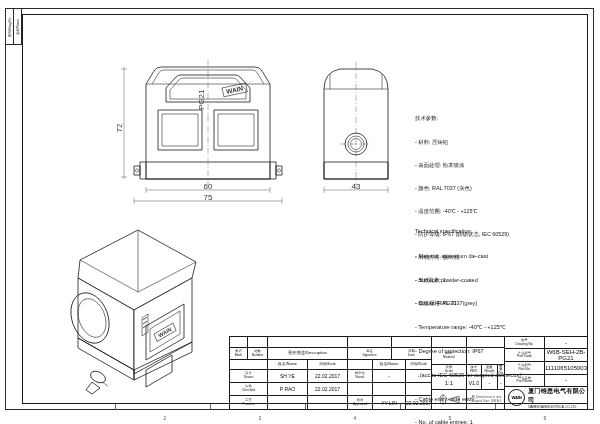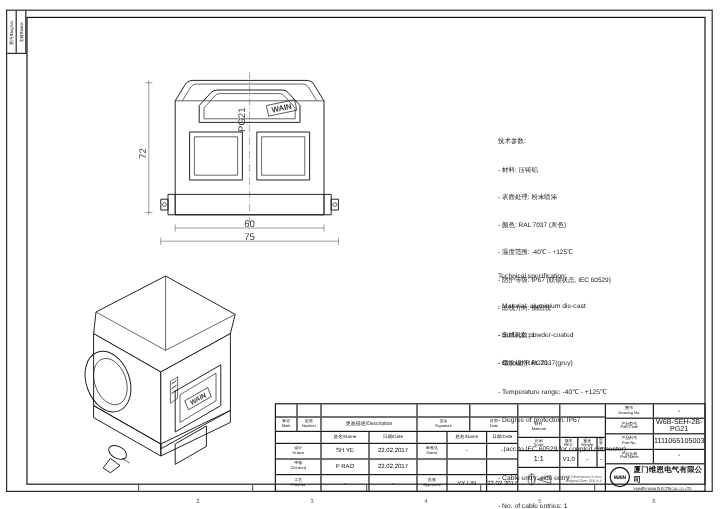--- a/index.html
+++ b/index.html
@@ -207,20 +207,41 @@
       <path class="dim" d="M28 146 L152 146"></path>
       <path class="dim" d="M28 143 L28 149 M152 143 L152 149"></path>
       <text x="90" y="145" class="dimtxt" text-anchor="middle">60</text>
 
       <path class="dim" d="M16 157 L164 157"></path>
       <path class="dim" d="M16 154 L16 160 M164 154 L164 160"></path>
       <text x="90" y="156" class="dimtxt" text-anchor="middle">75</text>
     </svg>
   </div>
 
+  <div class="view" style="left:300px; top:44px;">
+    <svg width="120" height="160" viewBox="0 0 120 160">
+
+      <path class="ln" d="M24 135 L24 45 Q24 28 40 25 L72 25 Q88 28 88 45 L88 135 Z"></path>
+      <path class="ln-t" d="M24 45 L88 45"></path>
+      <path class="ln-t" d="M30 30 L30 45 M82 30 L82 45"></path>
+
+      <path class="ln" d="M24 118 L88 118 L88 135 L24 135 Z"></path>
+
+      <circle class="ln" cx="56" cy="100" r="11"></circle>
+      <circle class="ln-t" cx="56" cy="100" r="8"></circle>
+      <circle class="ln-t" cx="56" cy="100" r="5.5"></circle>
+
+      <path class="ln-c" d="M56 18 L56 145"></path>
+      <path class="ln-c" d="M40 100 L72 100"></path>
+
+      <path class="dim" d="M24 146 L88 146"></path>
+      <path class="dim" d="M24 143 L24 149 M88 143 L88 149"></path>
+      <text x="56" y="145" class="dimtxt" text-anchor="middle">43</text>
+    </svg>
+  </div>
 
   <div class="view" style="left:42px; top:222px;">
     <svg width="200" height="175" viewBox="0 0 200 175">
 
       <path class="ln facefill" d="M38 38 L96 8 L154 40 L150 56 L92 88 L36 56 Z"></path>
 
       <path class="ln facefill" d="M36 56 L92 88 L92 148 L36 116 Z"></path>
 
       <path class="ln facefill" d="M92 88 L150 56 L150 120 L92 152 Z"></path>
 

